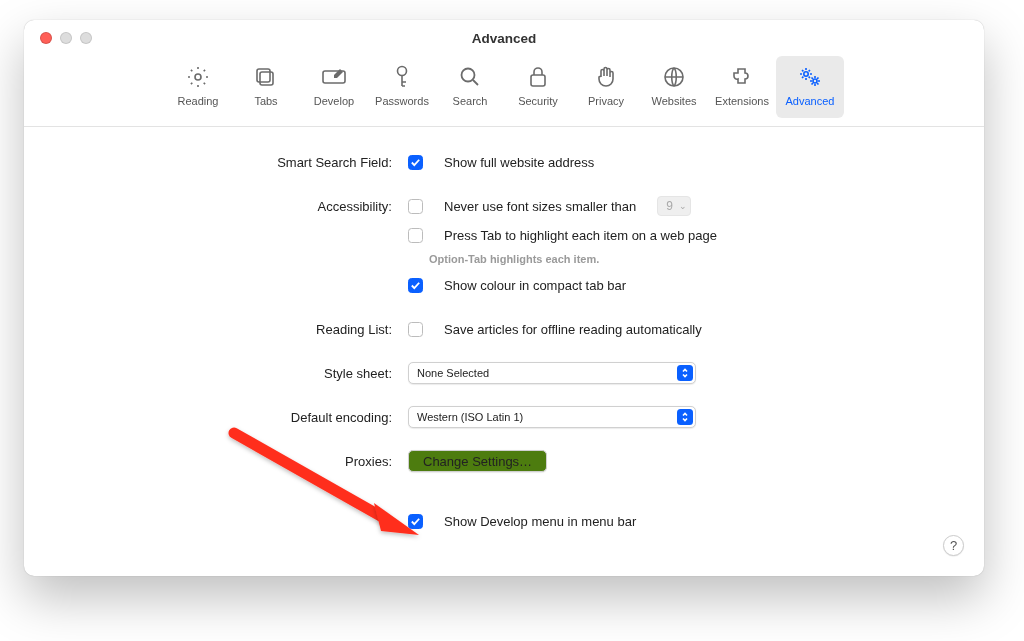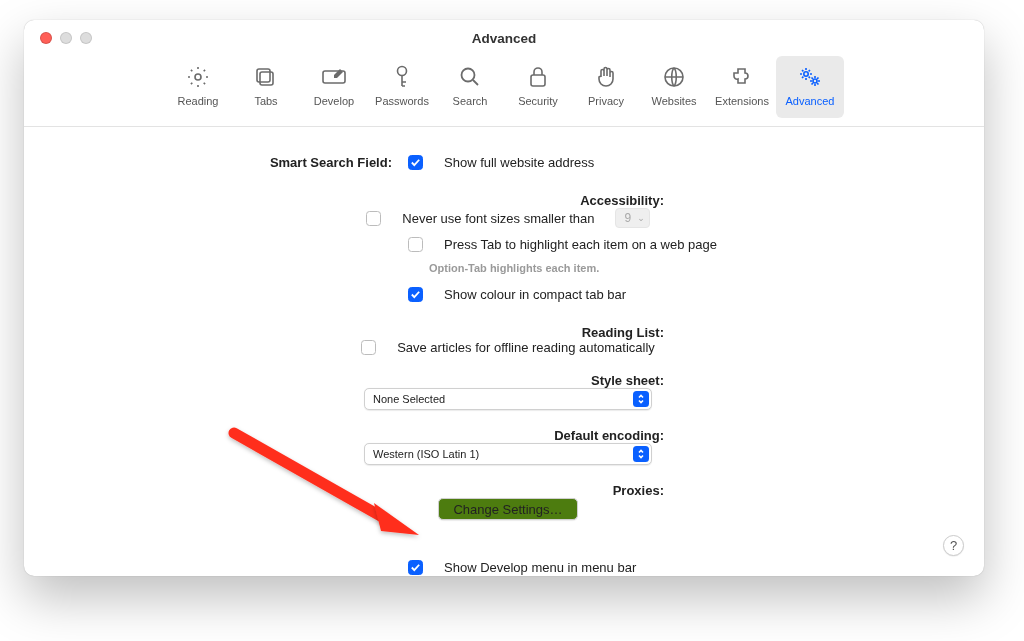--- a/index.html
+++ b/index.html
@@ -91,21 +91,20 @@
     align-items: center;
     min-height: 26px;
     margin-bottom: 3px;
   }
   .rlabel {
     width: 336px;
     text-align: right;
     padding-right: 8px;
     color: #222;
     font-size: 13px;
-    font-weight: bold;
   }
   .rval {
     flex: 1;
     display: flex;
     align-items: center;
     gap: 21px;
     font-size: 13px;
     margin-left: 8px;
   }
   .checkbox {
@@ -171,21 +170,21 @@
     border: 0.5px solid #d0d0d0;
     border-radius: 5px;
     height: 22px;
     display: inline-flex;
     align-items: center;
     padding: 0 14px;
     font-size: 13px;
     box-shadow: 0 0.5px 1px rgba(0,0,0,0.08);
     cursor: pointer;
   }
-  .gap-lg { margin-top: 18px; flex-direction: column; }
+  .gap-lg { margin-top: 18px; }
 
   .help {
     position: absolute;
     right: 20px;
     bottom: 20px;
     width: 21px; height: 21px;
     border-radius: 50%;
     border: 0.5px solid #ccc;
     background: #fff;
     display: flex; align-items: center; justify-content: center;

